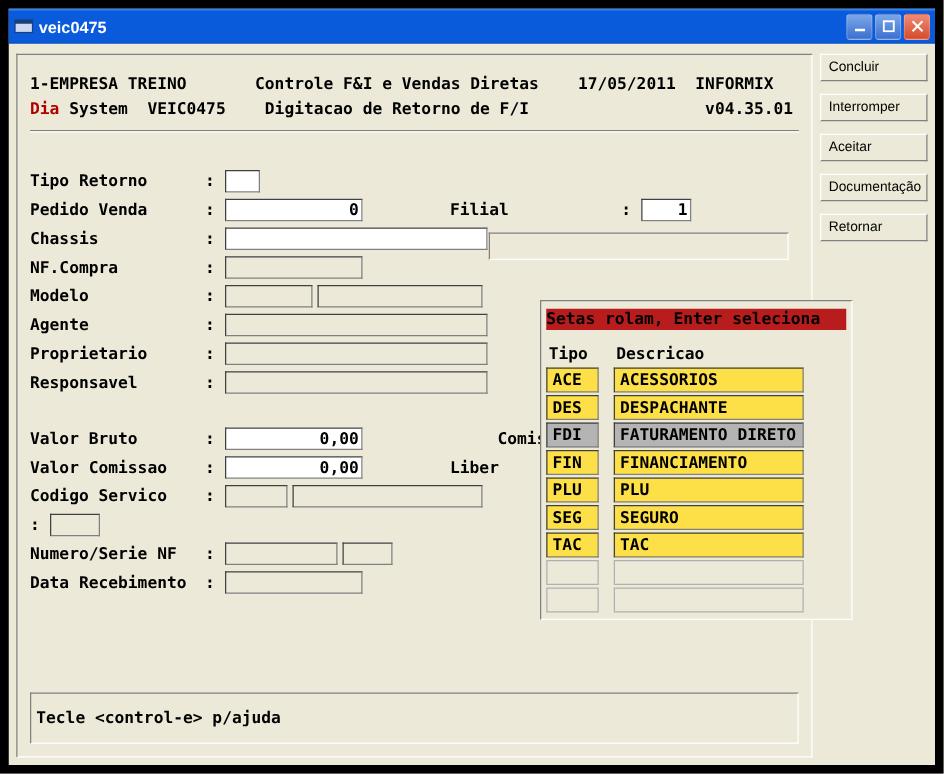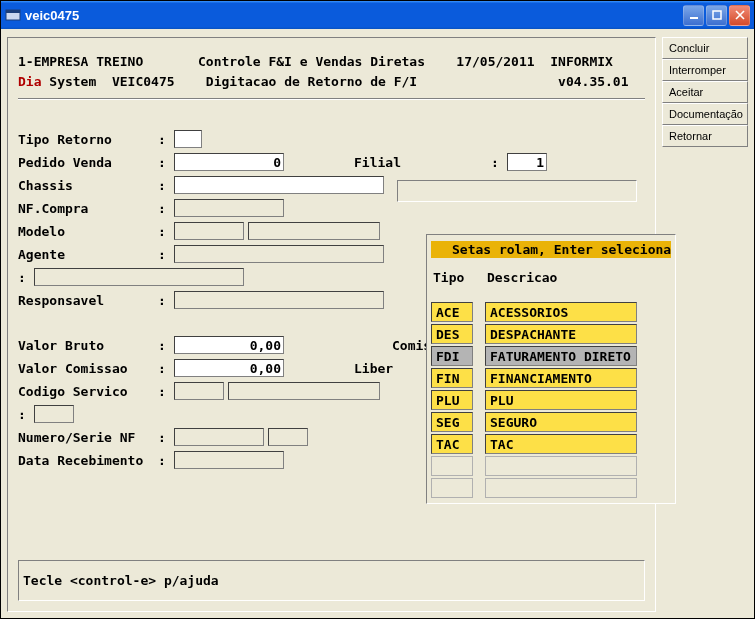--- a/index.html
+++ b/index.html
@@ -7,21 +7,21 @@
     font-family: "Lucida Console", Monaco, monospace;
     font-size: 12px;
     background: #ece9d8;
     width: 755px;
     height: 619px;
     overflow: hidden;
   }
   .window {
     width: 755px;
     height: 619px;
-    border: 1px solid #000000;
+    border: 7px solid #000000;
     background: #ece9d8;
     display: flex;
     flex-direction: column;
   }
   .titlebar {
     height: 28px;
     background: linear-gradient(to bottom, #3a95ff 0%, #0a5bdc 8%, #0a5bdc 50%, #0a5bdc 92%, #0851c0 100%);
     display: flex;
     align-items: center;
     padding: 0 4px;
@@ -129,21 +129,21 @@
     padding:12px 4px;
     font-family: "Lucida Console", monospace;
     font-size:13px;
     font-weight:bold;
     background:#ece9d8;
   }
   .side-buttons {
     width: 86px;
     display:flex;
     flex-direction:column;
-    gap:0;
+    gap:10px;
   }
   .side-btn {
     font-family: Tahoma, sans-serif;
     font-size: 11px;
     background:#ece9d8;
     border:1px solid #808080;
     border-top-color:#fff;
     border-left-color:#fff;
     height:22px;
     text-align:left;
@@ -159,29 +159,29 @@
     background:#ece9d8;
     border:1px solid #808080;
     border-right-color:#fff;
     border-bottom-color:#fff;
     padding:4px;
     font-family:"Lucida Console", monospace;
     font-size:13px;
     font-weight:bold;
   }
   .popup-hint {
-    background:#eab308;
-    padding:1px 21px;
+    background:#b91c1c;
+    padding:1px 0;
     margin:2px 0 12px 0;
     white-space:pre;
   }
   .popup-headers {
     display:flex;
     gap:12px;
-    padding:0 2px 16px 2px;
+    padding:0 2px 2px 2px;
   }
   .popup-headers .h-tipo{width:42px;}
   .popup-list { }
   .prow {
     display:flex;
     gap:12px;
     height:22px;
     align-items:center;
   }
   .pcell {
@@ -285,20 +285,21 @@
           <span class="field readonly" style="width:132px"></span>
         </div>
 
         <div class="row">
           <span class="lbl">Agente</span>
           <span class="colon">:</span>
           <span class="field readonly" style="width:210px"></span>
         </div>
 
         <div class="row">
+          <span class="lbl">Proprietario</span>
           <span class="colon">:</span>
           <span class="field readonly" style="width:210px"></span>
         </div>
 
         <div class="row">
           <span class="lbl">Responsavel</span>
           <span class="colon">:</span>
           <span class="field readonly" style="width:210px"></span>
         </div>
 

